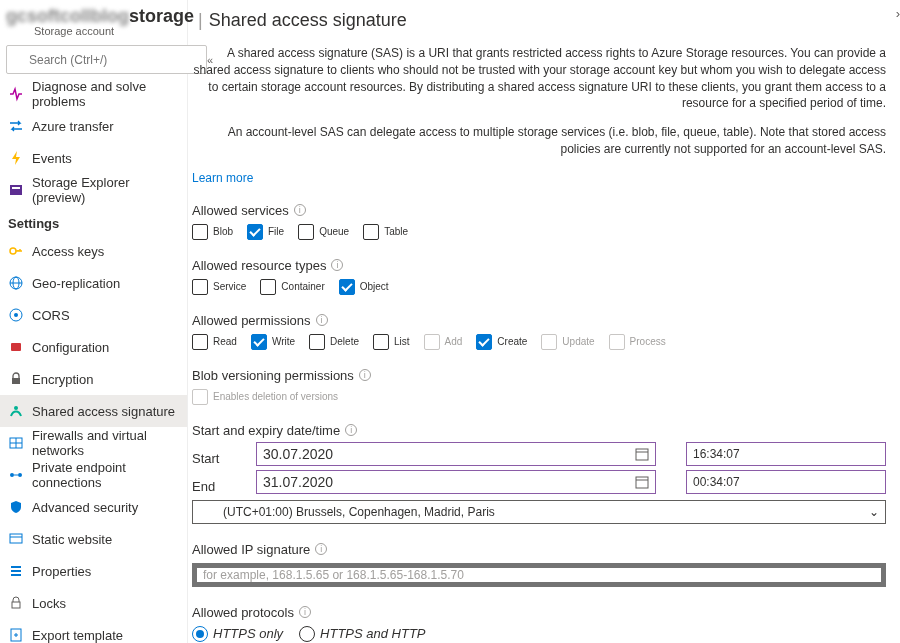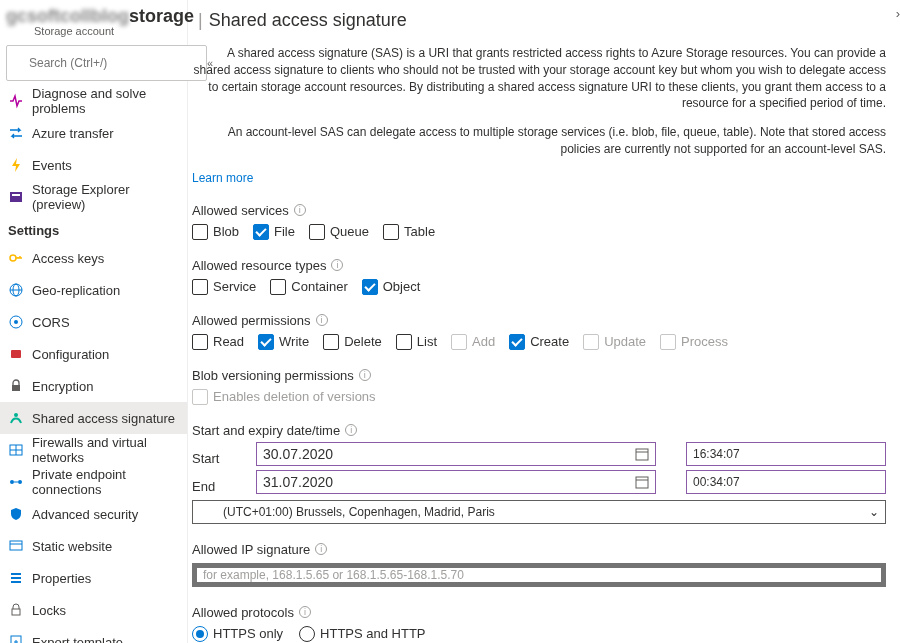--- a/index.html
+++ b/index.html
@@ -3,46 +3,46 @@
 <meta charset="utf-8">
 <style>
 * { box-sizing: border-box; margin: 0; padding: 0; }
 body { font-family: "Segoe UI", Arial, sans-serif; font-size: 13px; color: #323130; background: #fff; width: 900px; }
 .page { display: flex; }
 .sidebar { width: 188px; flex-shrink: 0; border-right: 1px solid #eee; padding-bottom: 10px; }
 .head { display: flex; align-items: center; padding: 6px 8px 4px 0; }
 .logo { width: 20px; height: 20px; margin-right: 6px; }
 .title-small { font-size: 11px; color: #605e5c; padding-left: 34px; margin-top: -6px; margin-bottom: 4px; }
 .search-row { display: flex; align-items: center; padding: 4px 6px; }
-.search { flex: 1; border: 1px solid #c8c6c4; border-radius: 2px; height: 36px; padding: 0 22px 0 22px; font-size: 12px; color: #605e5c; position: relative; }
+.search { flex: 1; border: 1px solid #c8c6c4; border-radius: 2px; height: 29px; padding: 0 22px 0 22px; font-size: 12px; color: #605e5c; position: relative; }
 .search-wrap { position: relative; flex: 1; }
 .search-icon { position: absolute; left: 6px; top: 5px; width: 14px; height: 14px; }
 .collapse { width: 16px; text-align: center; color: #605e5c; cursor: pointer; font-size: 11px; }
 .nav-item { display: flex; align-items: center; height: 32px; padding: 0 8px; cursor: pointer; font-size: 13px; }
 .nav-item.active { background: #edebe9; }
 .nav-icon { width: 16px; height: 16px; margin-right: 8px; flex-shrink: 0; }
 .nav-section { font-weight: 600; padding: 10px 8px 4px 8px; font-size: 13px; }
 .main { flex: 1; padding: 10px 14px 14px 4px; position: relative; }
 .header-bar { display: flex; align-items: center; }
 .header-title { font-size: 18px; font-weight: 600; color: #323130; }
 .header-sep { font-size: 18px; color: #a19f9d; padding: 0 6px; }
 .chev { position: absolute; right: 0; top: 6px; color: #605e5c; cursor: pointer; }
 .desc { font-size: 12px; color: #323130; margin-top: 14px; line-height: 1.4; text-align: right; }
 .link { color: #0078d4; cursor: pointer; font-size: 12px; }
 .section-label { font-size: 13px; color: #323130; margin-top: 18px; display: flex; align-items: center; }
 .info { width: 12px; height: 12px; border: 1px solid #a19f9d; border-radius: 50%; margin-left: 5px; font-size: 9px; line-height: 10px; text-align: center; color: #a19f9d; }
 .chk-row { display: flex; align-items: center; margin-top: 6px; flex-wrap: wrap; }
-.chk { display: flex; align-items: center; margin-right: 14px; font-size: 13px; }
+.chk { display: flex; align-items: center; margin-right: 14px; font-size: 10px; }
 .box { width: 16px; height: 16px; border: 1px solid #323130; border-radius: 2px; margin-right: 5px; display: flex; align-items: center; justify-content: center; }
 .box.checked { background: #0078d4; border-color: #0078d4; }
 .box.checked::after { content: ""; width: 4px; height: 8px; border: solid #fff; border-width: 0 2px 2px 0; transform: rotate(45deg); margin-top: -2px; }
 .box.disabled { border-color: #c8c6c4; }
 .chk.disabled { color: #a19f9d; }
 .radio-row { display: flex; align-items: center; margin-top: 6px; }
-.radio { display: flex; align-items: center; margin-right: 16px; font-size: 13px; }
+.radio { display: flex; align-items: center; margin-right: 16px; font-size: 13px; font-style: italic; }
 .rcircle { width: 16px; height: 16px; border: 1px solid #323130; border-radius: 50%; margin-right: 5px; display: flex; align-items: center; justify-content: center; }
 .rcircle.sel { border-color: #0078d4; }
 .rcircle.sel::after { content: ""; width: 8px; height: 8px; border-radius: 50%; background: #0078d4; }
 .field-row { display: flex; align-items: flex-end; margin-top: 4px; gap: 24px; }
 .field-label { width: 40px; font-size: 13px; }
 .date-input { flex: 1; height: 24px; border: 1px solid #8a5ba6; padding: 0 6px; font-size: 14px; color: #323130; position: relative; display: flex; align-items: center; }
 .date-input .val { flex: 1; }
 .time-input { width: 200px; height: 24px; border: 1px solid #8a5ba6; margin-left: 6px; padding: 0 6px; font-size: 12px; display: flex; align-items: center; }
 .tz-row { margin-top: 6px; }
 .tz { height: 24px; border: 1px solid #605e5c; padding: 0 6px; font-size: 12px; display: flex; align-items: center; }

